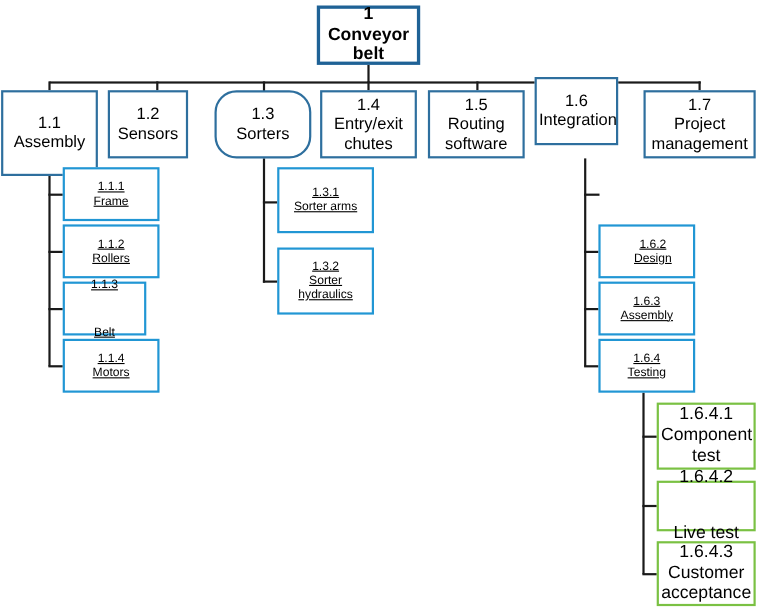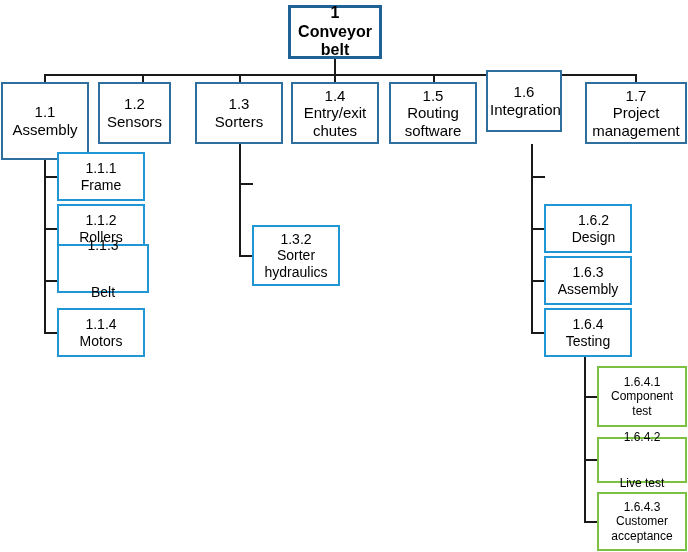--- a/index.html
+++ b/index.html
@@ -46,26 +46,27 @@
     font-weight: bold;
   }
   
   .lvl1 {
     border: 2.5px solid #2e6f9e;
     font-size: 15px;
   }
   
   .lvl2 {
     border: 2px solid #2196d4;
-    font-size: 14px;
+    font-size: 11px;
+    text-decoration: underline;
   }
   
   .lvl3 {
     border: 2px solid #7ac143;
-    font-size: 12px;
+    font-size: 16px;
   }
 
   
   .conn {
     position: absolute;
     background: #1a1a1a;
     z-index: 1;
   }
   .conn-v { width: 2px; }
   .conn-h { height: 2px; }
@@ -114,21 +115,21 @@
   </div>
 
   <div class="node lvl1" style="left:1px;   top:82px; width:88px; height:78px;">
     <span class="wbs-id">1.1</span>
     <span class="wbs-label">Assembly</span>
   </div>
   <div class="node lvl1" style="left:98px;  top:82px; width:73px; height:62px;">
     <span class="wbs-id">1.2</span>
     <span class="wbs-label">Sensors</span>
   </div>
-  <div class="node lvl1" style="left:195px; top:82px; width:88px; height:62px;">
+  <div class="node lvl1" style="left:195px; top:82px; width:88px; height:62px;border-radius:20px;">
     <span class="wbs-id">1.3</span>
     <span class="wbs-label">Sorters</span>
   </div>
   <div class="node lvl1" style="left:291px; top:82px; width:88px; height:62px;">
     <span class="wbs-id">1.4</span>
     <span class="wbs-label">Entry/exit chutes</span>
   </div>
   <div class="node lvl1" style="left:389px; top:82px; width:88px; height:62px;">
     <span class="wbs-id">1.5</span>
     <span class="wbs-label">Routing software</span>
@@ -143,29 +144,33 @@
   </div>
 
   <div class="node lvl2" style="left:57px; top:152px; width:88px; height:49px;">
     <span class="wbs-id">1.1.1</span>
     <span class="wbs-label">Frame</span>
   </div>
   <div class="node lvl2" style="left:57px; top:204px; width:88px; height:49px;">
     <span class="wbs-id">1.1.2</span>
     <span class="wbs-label">Rollers</span>
   </div>
-  <div class="node lvl2" style="left:57px; top:244px; width:92px; height:49px;gap:30px;">
+  <div class="node lvl2" style="left:57px; top:256px; width:76px; height:49px;gap:30px;">
     <span class="wbs-id">1.1.3</span>
     <span class="wbs-label">Belt</span>
   </div>
   <div class="node lvl2" style="left:57px; top:308px; width:88px; height:49px;">
     <span class="wbs-id">1.1.4</span>
     <span class="wbs-label">Motors</span>
   </div>
 
+  <div class="node lvl2" style="left:252px; top:152px; width:88px; height:60px;">
+    <span class="wbs-id">1.3.1</span>
+    <span class="wbs-label">Sorter arms</span>
+  </div>
   <div class="node lvl2" style="left:252px; top:225px; width:88px; height:61px;">
     <span class="wbs-id">1.3.2</span>
     <span class="wbs-label">Sorter hydraulics</span>
   </div>
 
   <div class="node lvl2" style="left:544px; top:204px; width:88px; height:49px;padding-left:11px;">
     <span class="wbs-id">1.6.2</span>
     <span class="wbs-label">Design</span>
   </div>
   <div class="node lvl2" style="left:544px; top:256px; width:88px; height:49px;">

